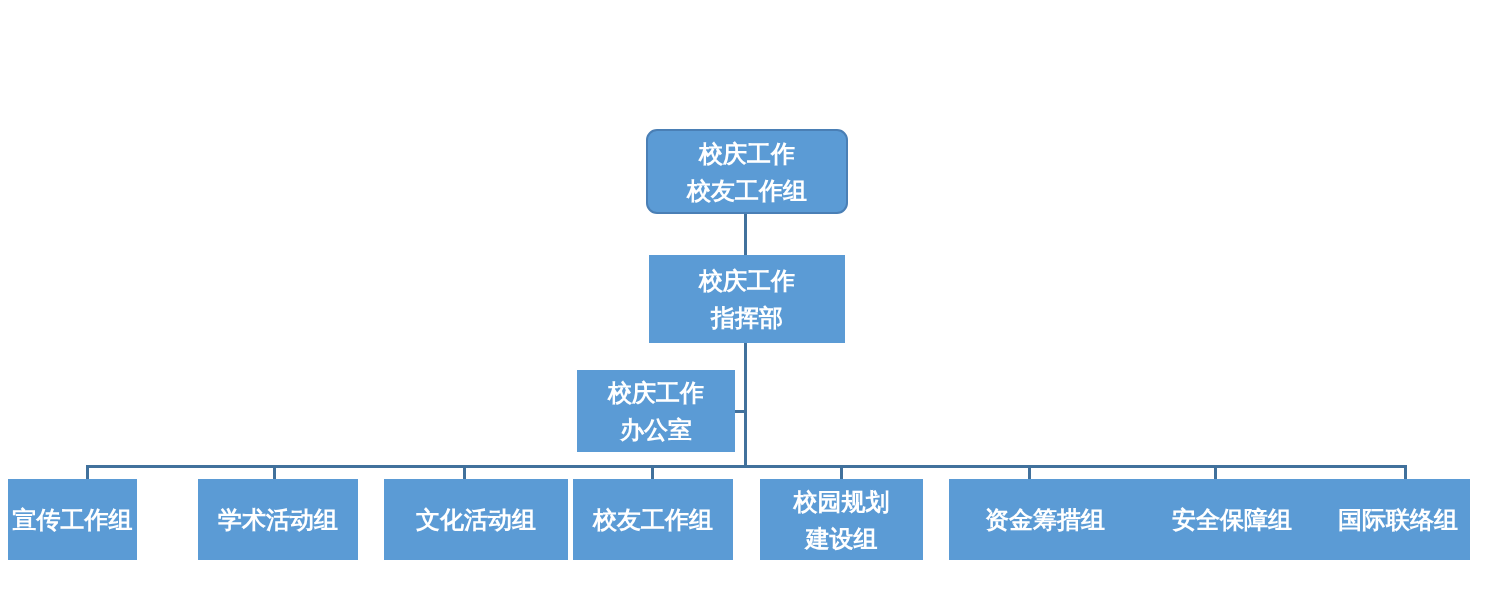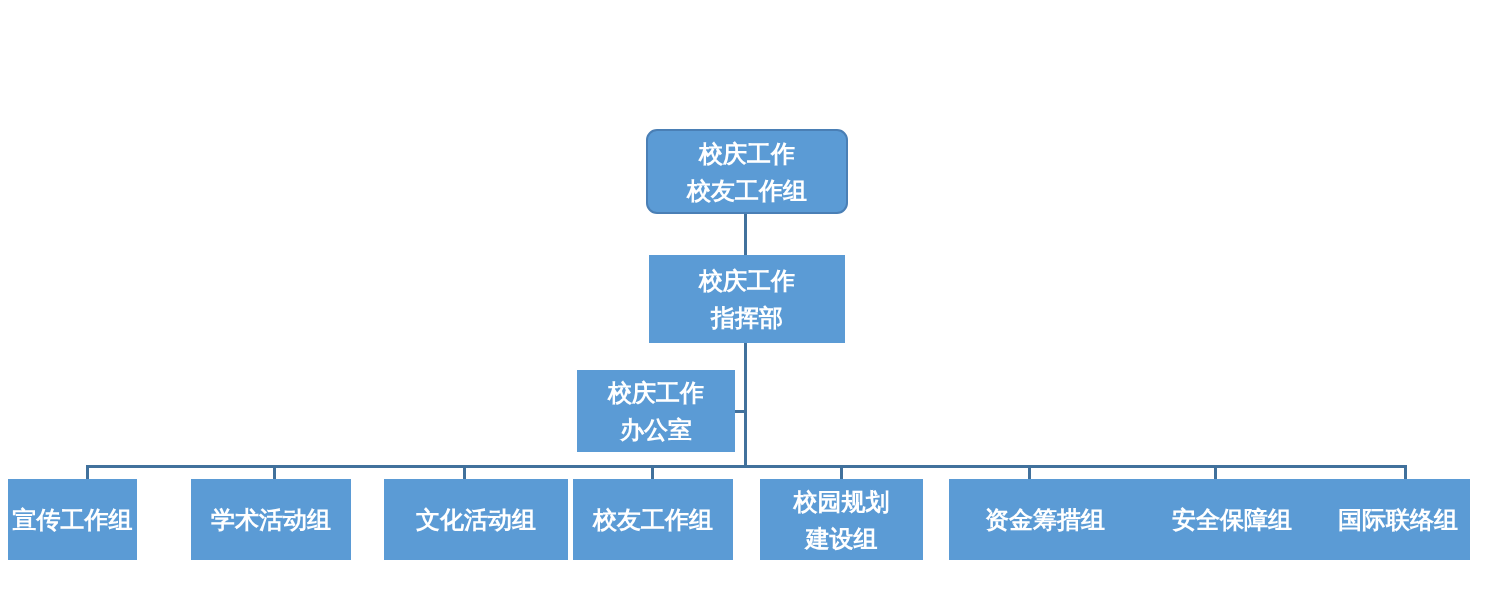--- a/index.html
+++ b/index.html
@@ -35,21 +35,21 @@
     position: absolute;
     background: var(--connector, #41719C);
   }
   
   .n-leadership { left: 646px; top: 129px; width: 202px; height: 85px; }
   .n-command    { left: 649px; top: 255px; width: 196px; height: 88px; }
   .n-office     { left: 577px; top: 370px; width: 158px; height: 82px; }
   
   .grp { top: 479px; height: 81px; }
   .g1 { left: 8px;    width: 129px; }
-  .g2 { left: 191px;  width: 160px; text-align: right; }
+  .g2 { left: 198px;  width: 160px; text-align: right; }
   .g3 { left: 384px;  width: 184px; }
   .g4 { left: 573px;  width: 160px; align-items: center; }
   .g5 { left: 760px;  width: 163px; }
   .g6 { left: 949px;  width: 192px; }
   .g7 { left: 1134px; width: 196px; }
   .g8 { left: 1326px; width: 144px; text-align: center; }
   
   .c-v1   { left: 744px; top: 214px; width: 3px; height: 41px; }
   .c-v2   { left: 744px; top: 343px; width: 3px; height: 124px; }
   .c-stub { left: 734px; top: 410px; width: 12px; height: 3px; }

